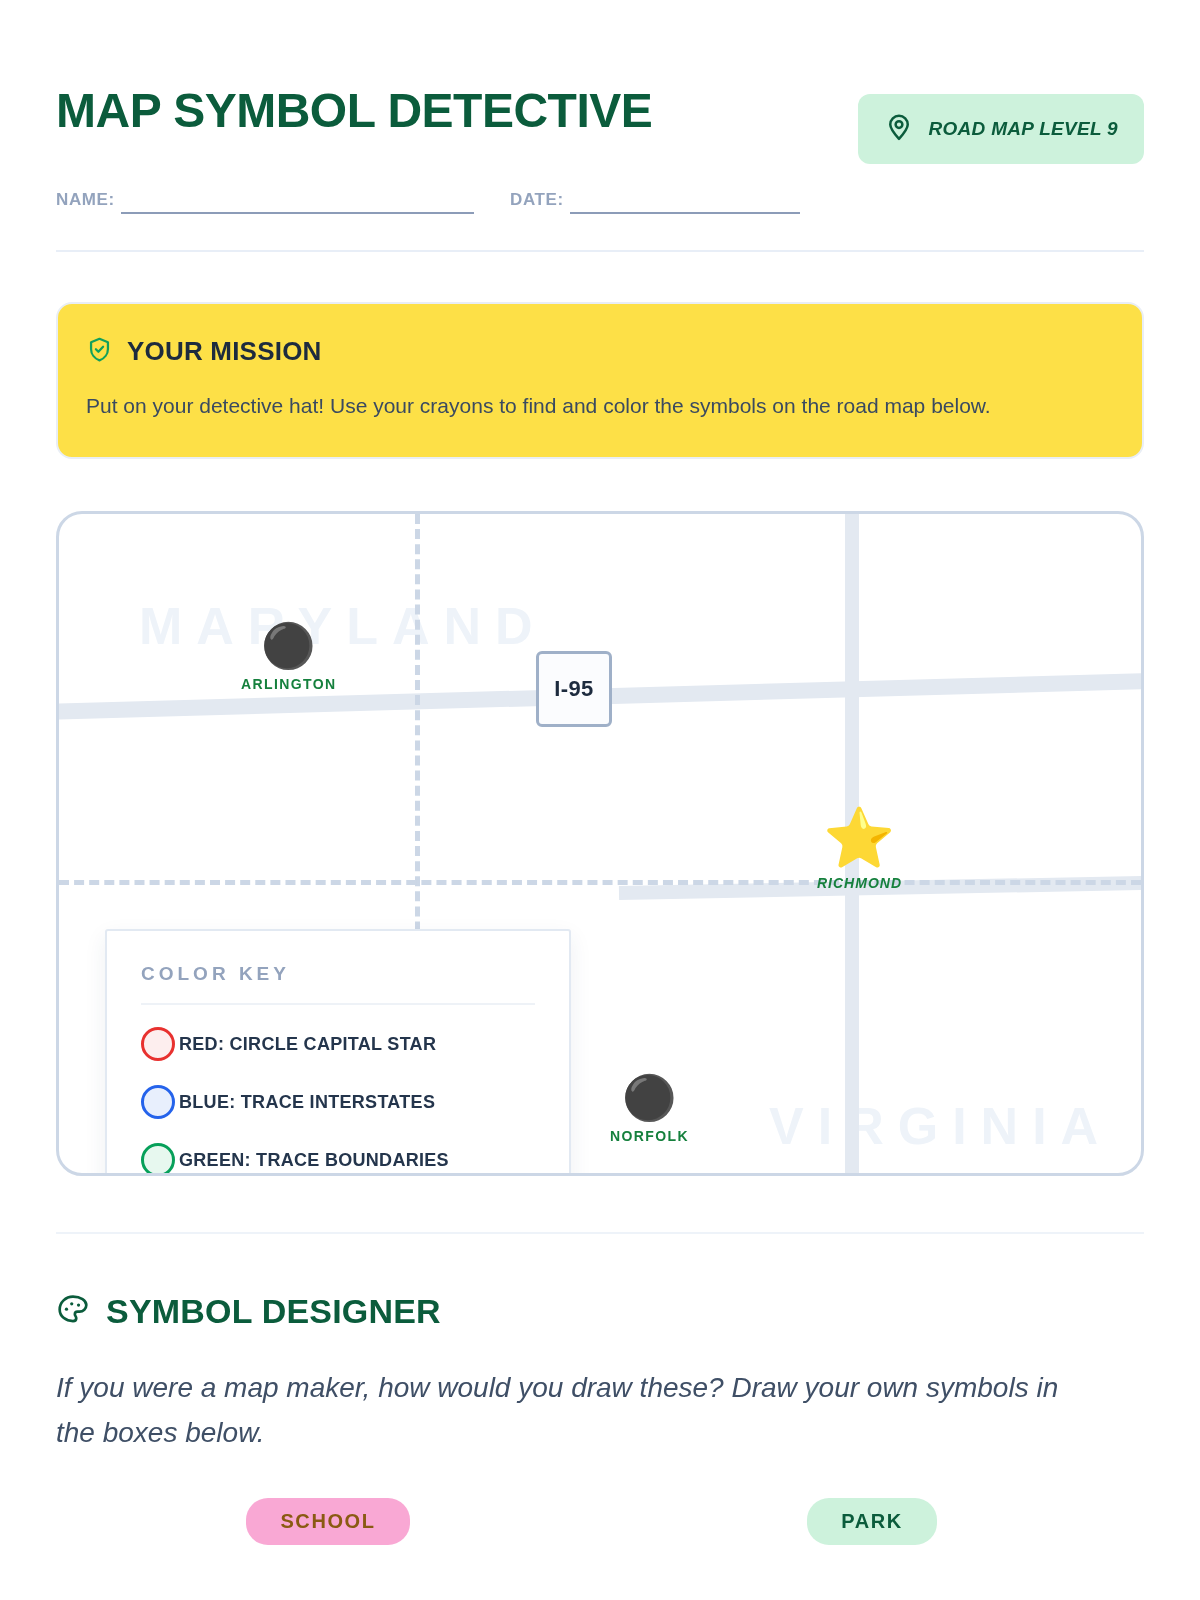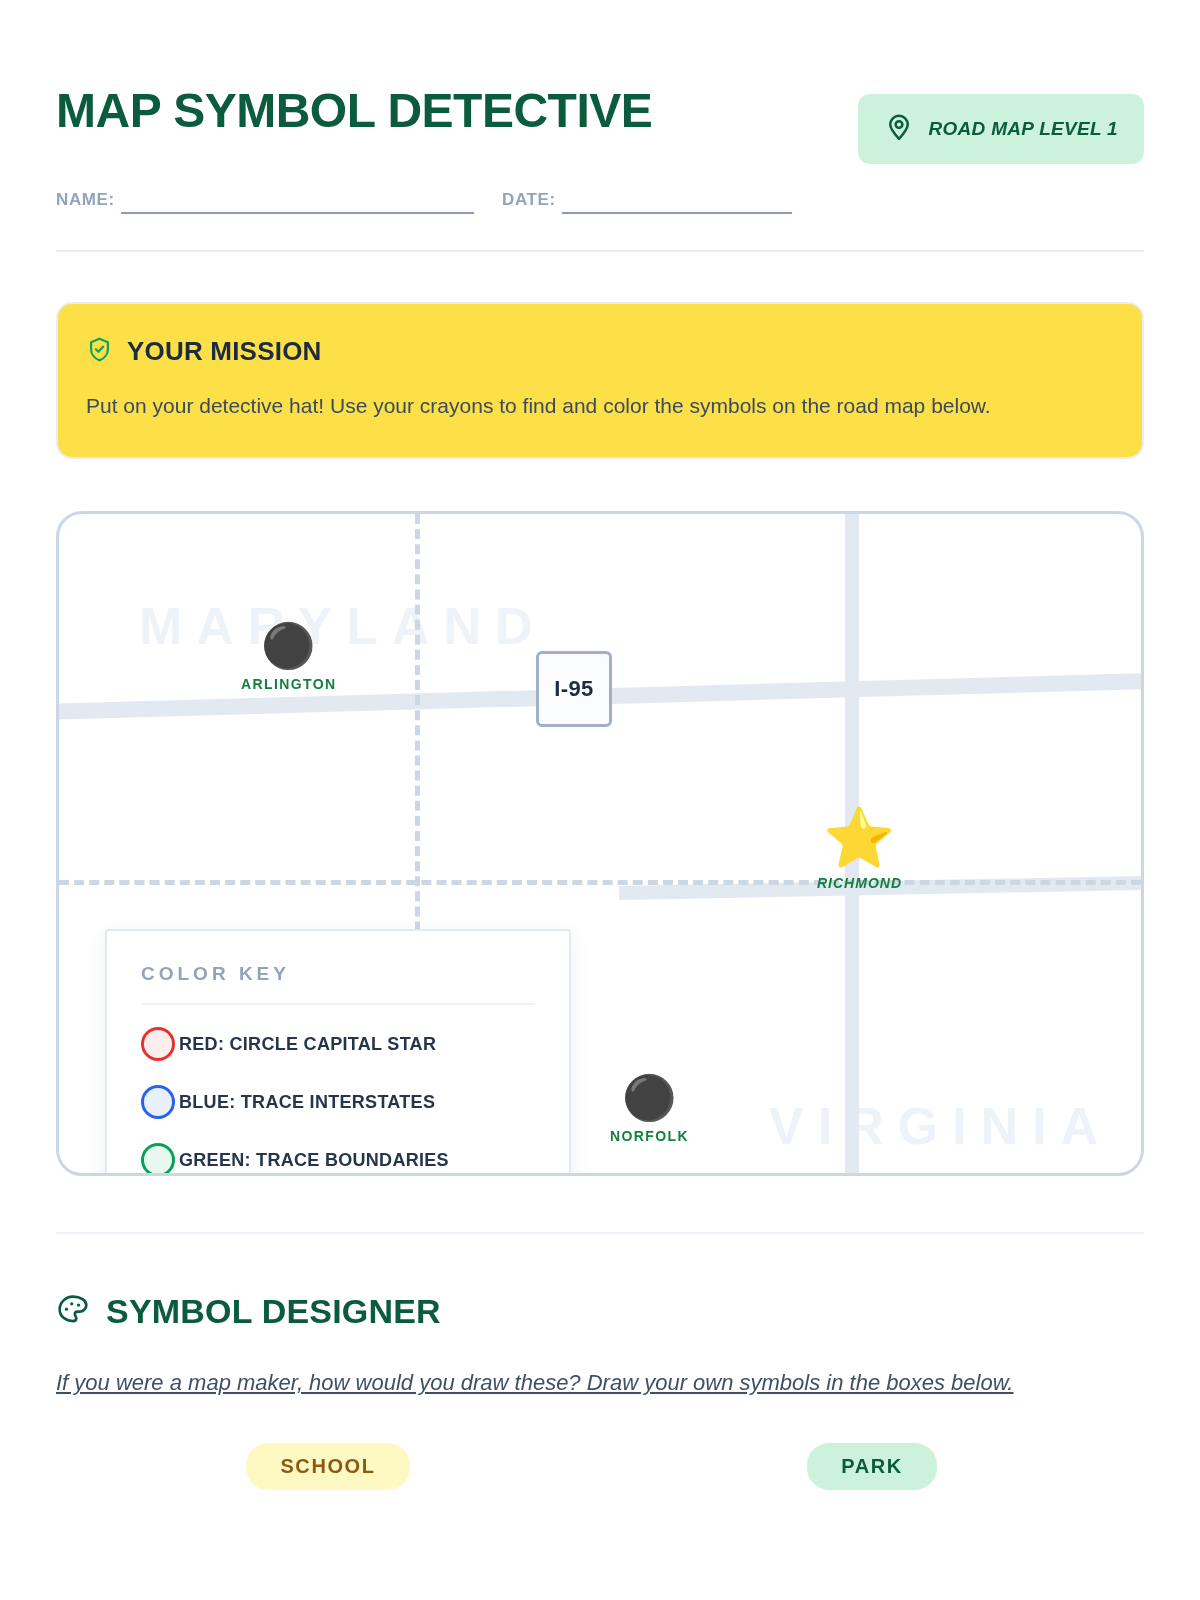--- a/index.html
+++ b/index.html
@@ -53,21 +53,21 @@
     color: #0b5c3c;
     letter-spacing: 0.3px;
     white-space: nowrap;
   }
   .pin-icon { display: block; }
 
   
   .fields {
     display: flex;
     margin-top: 26px;
-    gap: 28px;
+    gap: 36px;
   }
   .field { display: flex; align-items: flex-end; }
   .field.name { width: 418px; }
   .field.date { width: 290px; }
   .field-label {
     font-size: 17px;
     font-weight: 600;
     color: #93a3bd;
     letter-spacing: 0.6px;
     padding-bottom: 4px;
@@ -282,26 +282,25 @@
     margin-top: 58px;
   }
   .designer-title {
     font-size: 34px;
     font-weight: 800;
     color: #0b5c3c;
     letter-spacing: 0.2px;
   }
   .designer-body {
     margin-top: 34px;
-    font-size: 22px;
+    font-size: 28px;
     font-style: italic;
     line-height: 1.62;
     color: #3f4f66;
     max-width: 1010px;
-    text-decoration: underline;
   }
 
   .symbol-row {
     display: flex;
     justify-content: space-around;
     margin-top: 42px;
   }
   .symbol-cell {
     display: flex;
     flex-direction: column;
@@ -324,21 +323,21 @@
   <div class="header-row">
     <div class="title">MAP SYMBOL DETECTIVE</div>
 
     <div class="level-badge">
       <span class="pin-icon">
         <svg width="30" height="30" viewBox="0 0 24 24" fill="none" stroke="#0b5c3c" stroke-width="2" stroke-linecap="round" stroke-linejoin="round">
           <path d="M12 21.5c4.5-5 7-8.2 7-11.5a7 7 0 1 0-14 0c0 3.3 2.5 6.5 7 11.5z"></path>
           <circle cx="12" cy="10" r="2.7"></circle>
         </svg>
       </span>
-      <span class="badge-label">ROAD MAP LEVEL 1</span>
+      <span class="badge-label">ROAD MAP LEVEL 9</span>
     </div>
   </div>
 
   <div class="fields">
     <div class="field name">
       <span class="field-label">NAME:</span>
       <span class="field-line"></span>
     </div>
     <div class="field date">
       <span class="field-label">DATE:</span>
@@ -424,20 +423,20 @@
         <circle cx="15.9" cy="8.5" r="1.15" fill="#0b5c3c" stroke="none"></circle>
       </svg>
     </span>
     <span class="designer-title">SYMBOL DESIGNER</span>
   </div>
 
   <div class="designer-body">If you were a map maker, how would you draw these? Draw your own symbols in the boxes below.</div>
 
   <div class="symbol-row">
     <div class="symbol-cell">
-      <span class="symbol-pill" style="background:#fef9c3; color:#8a5a12;">SCHOOL</span>
+      <span class="symbol-pill" style="background:#f9a8d4; color:#8a5a12;">SCHOOL</span>
     </div>
     <div class="symbol-cell">
       <span class="symbol-pill" style="background:#cdf2dc; color:#0b5c3c;">PARK</span>
     </div>
   </div>
 
 </div>
 
 </body></html>

